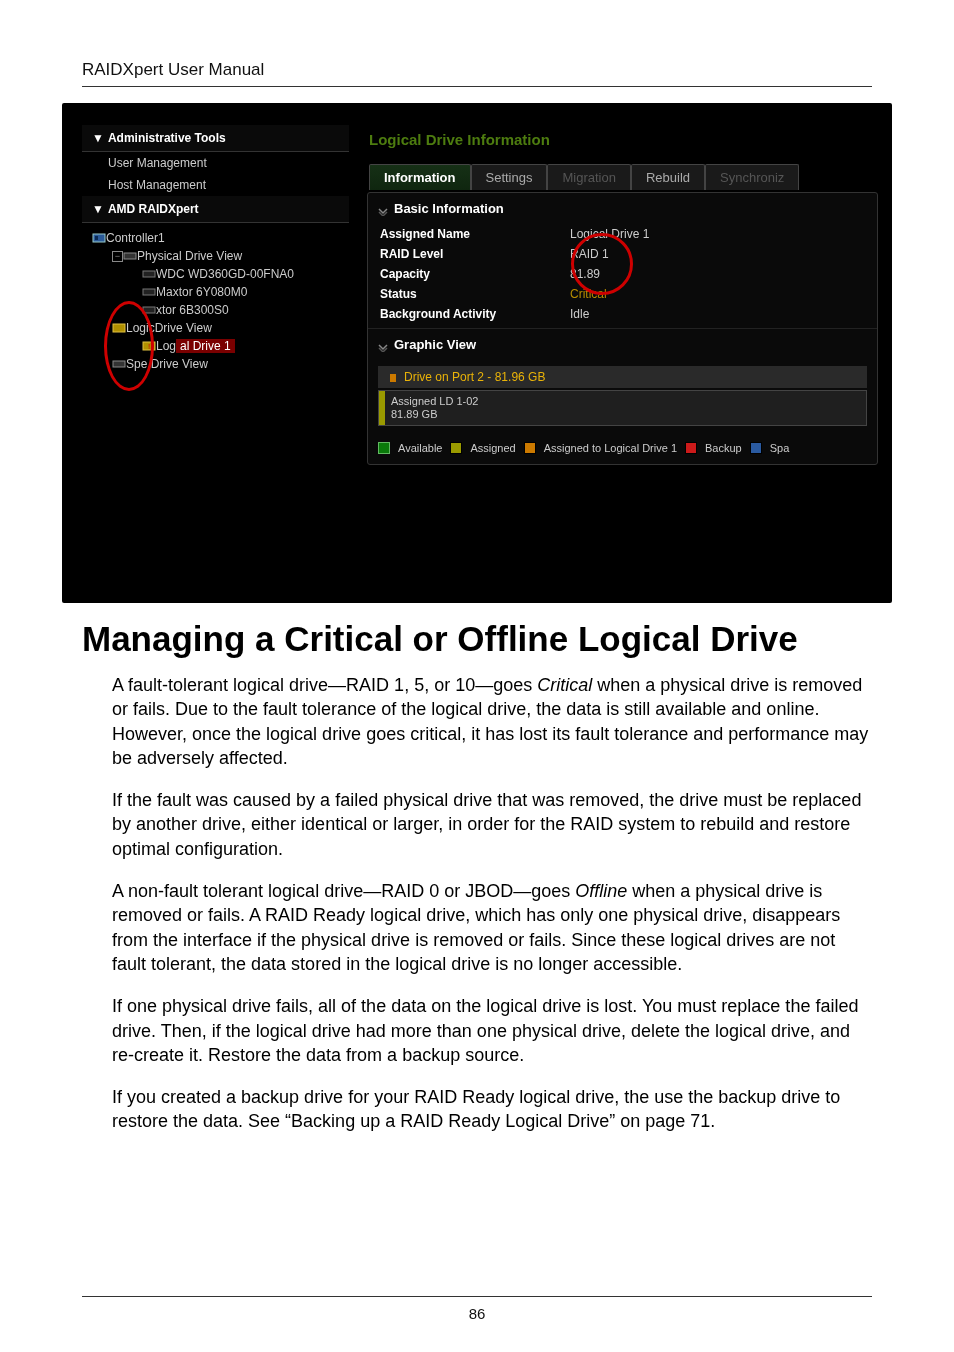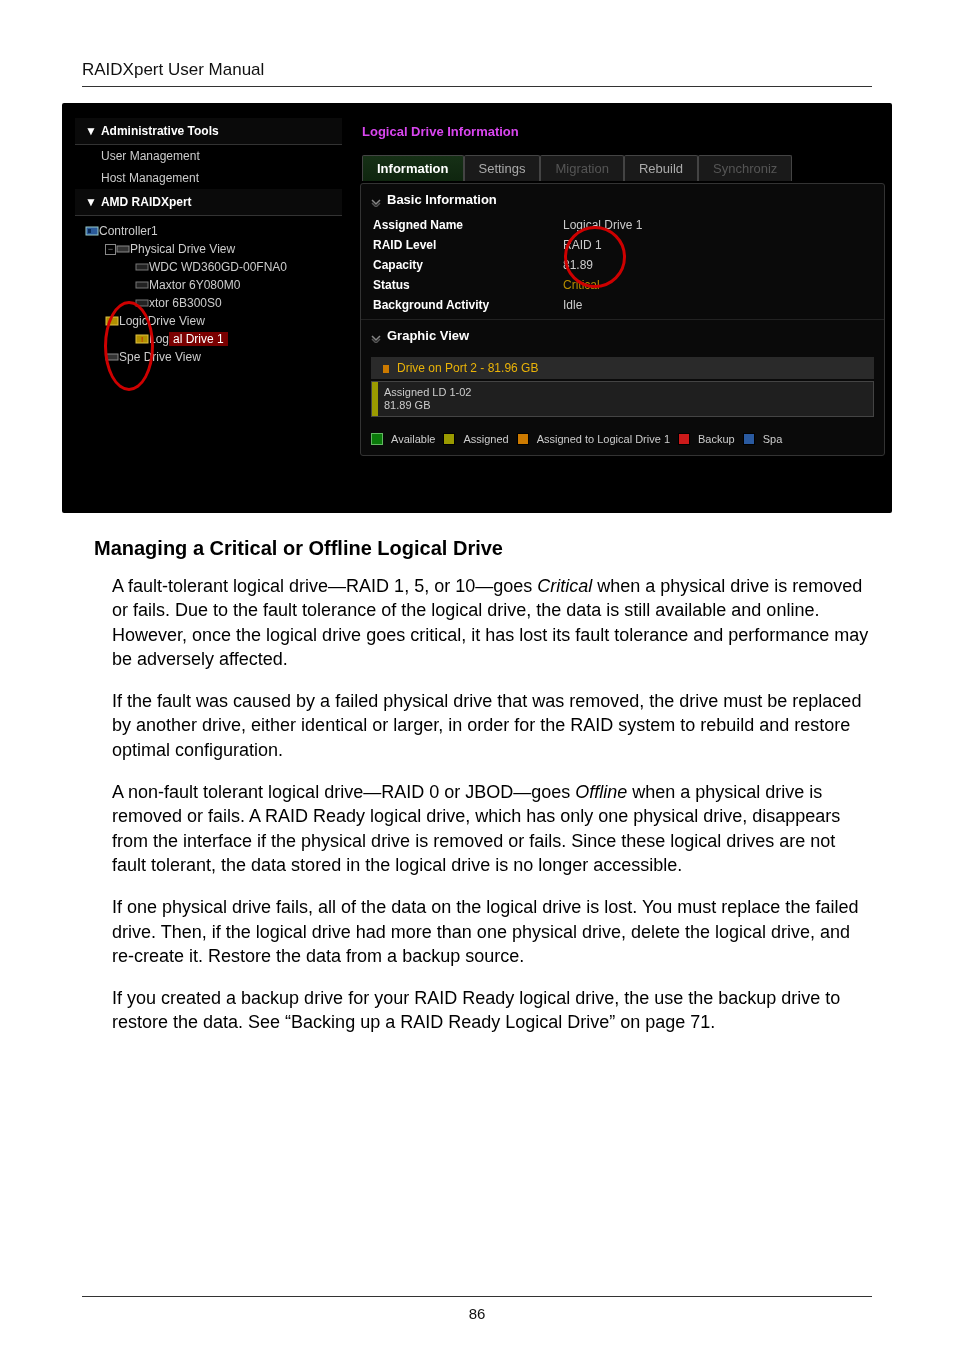--- a/index.html
+++ b/index.html
@@ -1,36 +1,36 @@
 <!DOCTYPE html>
 <html><head>
 <meta charset="utf-8">
 <style>
   * { box-sizing: border-box; margin: 0; padding: 0; }
   html, body { width: 954px; background: #fff; font-family: Arial, Helvetica, sans-serif; }
   .page { width: 954px; min-height: 1352px; padding: 60px 82px 40px 82px; position: relative; }
   .doc-header { font-size: 17px; color: #111; margin-bottom: 6px; }
   hr.sep { border: none; border-top: 1px solid #333; margin-bottom: 16px; }
-  .screenshot { background: #000; border-radius: 2px; padding: 5px; position: relative; display: flex; height: 410px; overflow: hidden; margin: 0 -20px 24px -20px; }
+  .screenshot { background: #000; border-radius: 2px; padding: 12px; position: relative; display: flex; height: 500px; overflow: hidden; margin: 0 -20px 16px -20px; }
   .left-pane { width: 275px; padding: 10px 0 0 8px; color: #ccc; font-size: 12px; }
   .section-head { background: #0a0a0a; color: #fff; font-weight: bold; padding: 6px 10px; border-bottom: 1px solid #333; font-size: 12px; }
   .section-head .tri { display:inline-block; margin-right:4px; }
   .section-item { padding: 4px 10px 4px 26px; color: #ccc; }
   .tree { padding: 6px 0 0 4px; }
   .tree-item { display: flex; align-items: center; gap: 0; padding: 2px 0 2px 0; color: #ccc; }
   .tree-item.l1 { padding-left: 6px; }
   .tree-item.l2 { padding-left: 26px; }
   .tree-item.l3 { padding-left: 56px; }
   .tree-item .box { width: 11px; height: 11px; border: 1px solid #888; display:inline-flex; align-items:center; justify-content:center; font-size:9px; color:#888; background:#000; }
   .ico-ctrl { width:14px; height:14px; display:inline-block; }
   .ico-ctrl svg { width:14px; height:14px; }
   .sel { background: #7a0000; color: #fff; padding: 0 4px; }
   .circle { position: absolute; border: 3px solid #ce0000; border-radius: 50%; pointer-events: none; }
   .right-pane { flex: 1; padding: 12px 0 12px 14px; position: relative; }
-  .panel-title { color: #d946ef; font-weight: bold; font-size: 13px; margin: 4px 0 16px 6px; }
+  .panel-title { color: #4d7c0f; font-weight: bold; font-size: 15px; margin: 4px 0 16px 6px; }
   .tabs { display: flex; margin-left: 6px; overflow:hidden; }
   .tab { padding: 5px 14px; font-size: 13px; color: #aaa; background: #1a1a1a; border: 1px solid #444; border-bottom: none; border-radius: 2px 2px 0 0; white-space: nowrap; }
   .tab.active { background: linear-gradient(#163016,#0f260f); color: #fff; font-weight: bold; }
   .tab.dim { color: #555; }
   .info-box { border: 1px solid #333; border-radius: 3px; margin: 2px 0 0 4px; padding: 0; background: #0a0a0a; width: calc(100% - 6px); }
   .info-sub { color: #fff; font-weight: bold; font-size: 13px; padding: 8px 10px; display:flex; align-items:center; gap:6px; }
   .chev { display:inline-block; width:10px; height:10px; }
   .kv { display: flex; padding: 3px 12px; font-size: 12px; }
   .kv .k { width: 190px; color: #fff; font-weight: bold; }
   .kv .v { color: #ccc; }
@@ -39,21 +39,21 @@
   .plug-icon { display:inline-block; width:10px; height:10px; }
   .assigned-bar { margin: 2px 10px 10px 10px; border:1px solid #444; background:#1f1f1f; }
   .assigned-bar .seg { background:#1f1f1f; color:#ccc; font-size:11px; padding:4px 6px; line-height:1.2; border-left:6px solid #9a9a00; }
   .legend { display:flex; align-items:center; gap:8px; padding:6px 10px 10px 10px; font-size:11px; color:#ccc; overflow:hidden; white-space:nowrap; }
   .sw { width:12px; height:12px; display:inline-block; border:1px solid #000; }
   .sw.green { background:#0a7a0a; border-color:#62b862; }
   .sw.olive { background:#9a9a00; }
   .sw.orange{ background:#cc7a00; }
   .sw.red   { background:#cc1a1a; }
   .sw.blue  { background:#2a5aa0; }
-  h2.doc-h2 { font-size: 20px; font-weight: bold; color:#000; margin: 0 0 14px 12px; }
+  h2.doc-h2 { font-size: 35px; font-weight: bold; color:#000; margin: 0 0 14px 0; }
   p.body { font-size: 18px; color:#000; line-height: 1.35; margin: 12px 0 18px 30px; }
   em.term { font-style: italic; }
   .footer { position: absolute; bottom: 30px; left: 0; width: 100%; text-align: center; font-size: 15px; color:#111; }
   hr.foot { border:none; border-top:1px solid #333; margin: 0 82px 8px 82px; }
 </style>
 </head>
 <body>
 
 <div class="page">
   <div class="doc-header">RAIDXpert User Manual</div>

